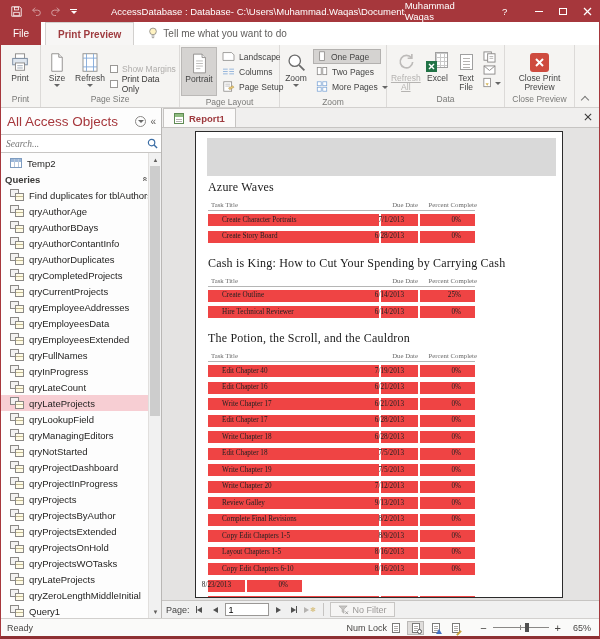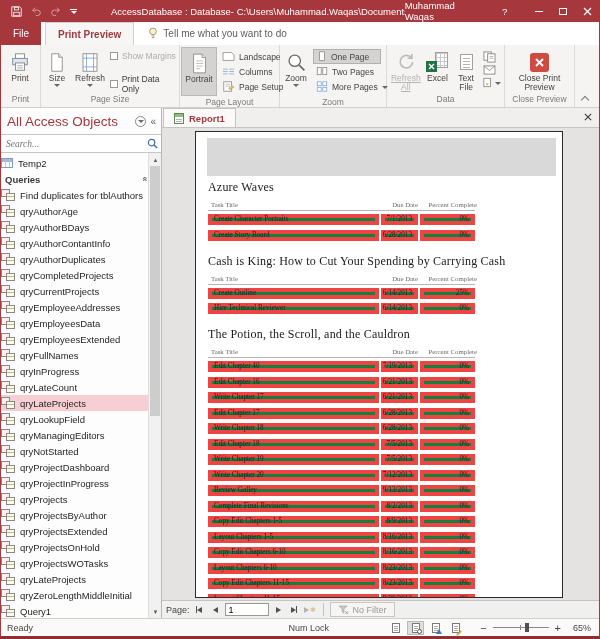--- a/index.html
+++ b/index.html
@@ -37,21 +37,21 @@
   .bigbtn { display:flex; flex-direction:column; align-items:center; justify-content:flex-start; padding-top:3px; font-size:8.5px; color:#444; text-align:center; line-height:9px; }
   .bigbtn .ic { height:24px; display:flex; align-items:center; }
   .bigbtn.sel { background:#D5D3D1; border:1px solid #BBB9B7; }
   .bigbtn.disabled { color:#B5B3B1;text-decoration:underline; }
   .dropcaret { width:0; height:0; border-left:3px solid transparent; border-right:3px solid transparent; border-top:3px solid #666; margin-top:1px; }
   .stack { display:flex; flex-direction:column; justify-content:space-between; padding:2px 2px; }
   .smallbtn { display:flex; align-items:center; gap:4px; font-size:8.5px; color:#444; height:15px; padding:0 3px; white-space:nowrap; }
   .smallbtn.sel { background:#D5D3D1; border:1px solid #B3B1AF; }
   .chkrow { display:flex; align-items:center; gap:4px; font-size:8.5px; height:14px; }
   .chk { width:8px; height:8px; border:1px solid #9A9896; background:#fff; }
-  .chkrow.disabled { color:#AFADAB; }
+  .chkrow.disabled { color:#AFADAB;margin-top:13px; }
   .icon-excel { position:relative; width:22px; height:20px; display:inline-block; }
   .icon-excel .sheet { position:absolute; right:0; top:0; width:13px; height:16px; background:#fff; border:1px solid #A0A0A0;
       background-image:linear-gradient(#C9C9C9 1px, transparent 1px), linear-gradient(90deg,#C9C9C9 1px, transparent 1px); background-size:4px 4px; }
   .icon-excel .xbox { position:absolute; left:0; bottom:0; width:11px; height:11px; background:#217346; display:flex; align-items:center; justify-content:center; }
   .icon-excel .xbox svg line { stroke:#fff; stroke-width:1.4; }
   .minidoc { position:relative; width:13px; height:16px; background:#fff; border:1px solid #A0A0A0; }
   .minidoc i { position:absolute; left:2px; right:2px; height:1px; background:#B5B3B1; }
   .stack-ic { display:flex; flex-direction:column; justify-content:space-around; padding:3px 2px 4px; }
   .tinybtn { height:13px; display:flex; align-items:center; gap:2px; }
   .closeprev-ic { width:19px; height:19px; background:#CE4B3F; border-radius:3px; display:flex; align-items:center; justify-content:center; }
@@ -67,21 +67,21 @@
   .navpane { width:161px; flex:0 0 161px; background:#FDFDFD; border-right:1px solid #B9B7B5; display:flex; flex-direction:column; }
   .np-header { height:26px; flex:0 0 26px; display:flex; align-items:center; padding:0 5px 0 6px; }
   .np-title { font-size:13.5px; color:#A6373C; flex:1; white-space:nowrap; }
   .np-menu { display:flex; align-items:center; gap:4px; color:#605E5C; }
   .np-circle { width:11px; height:11px; border:1px solid #8A8886; border-radius:50%; display:flex; align-items:center; justify-content:center; }
   .np-circle .tri-down { border-top-color:#666; }
   .np-shutter { font-size:10px; color:#605E5C; }
   .np-search { height:19px; flex:0 0 19px; border-top:1px solid #C8C6C4; border-bottom:1px solid #C8C6C4; display:flex; align-items:center; padding:0 3px 0 5px; background:#fff; }
   .np-search input { flex:1; border:none; outline:none; font-family:"Liberation Serif", serif; font-style:italic; font-size:9.5px; color:#666; width:100px; background:transparent; }
   .np-list { flex:1; position:relative; overflow:hidden; padding-top:2px; }
-  .np-row { height:16px; display:flex; align-items:center; gap:5px; font-size:9.5px; color:#252423; white-space:nowrap; }
+  .np-row { height:16px; display:flex; align-items:center; gap:5px; padding-left:9px; font-size:9.5px; color:#252423; white-space:nowrap; }
   .np-row.sel { background:#F7CED3; }
   .np-section { height:16px; display:flex; align-items:center; justify-content:space-between; padding:0 14px 0 4px; font-size:9.5px; font-weight:bold; color:#3B3A39; }
   .np-chevrons { transform:rotate(90deg); font-size:9px; color:#605E5C; }
   .icon-table { width:12px; height:10px; border:1px solid #7E9CC0; background:#fff; position:relative; flex:0 0 12px; }
   .icon-table::before { content:""; position:absolute; left:0; right:0; top:0; height:3px; background:#9DB8D9; }
   .icon-table::after { content:""; position:absolute; left:3px; top:0; bottom:0; border-left:1px solid #B9C9DD; border-right:1px solid #B9C9DD; width:3px; }
   .icon-query { position:relative; width:14px; height:12px; flex:0 0 14px; }
   .icon-query .qb { position:absolute; left:0; top:0; width:9px; height:8px; background:#F3F2F1; border:1px solid #8A8886; }
   .icon-query .qf { position:absolute; right:0; bottom:0; width:9px; height:8px; background:#FFFBE6; border:1px solid #8A8886; }
   .icon-query .qf::before { content:""; position:absolute; left:0; right:0; top:1.5px; height:1px; background:#C0B890; }
@@ -105,42 +105,42 @@
   .page { position:absolute; left:33px; top:3px; width:368px; height:467px; background:#fff; border:1px solid #2B2B2B; overflow:hidden; }
   .page-hdr-rect { position:absolute; left:11px; top:6px; width:349px; height:38px; background:#D9D9D9; }
   .report-content { position:absolute; left:12px; top:48px; right:6px; font-family:"Liberation Serif", serif; }
   .section { margin-bottom:13px; }
   .section-title { font-size:12px; color:#1A1A1A; margin-bottom:4px; letter-spacing:.2px; }
   .thead { position:relative; height:12px; width:267px; border-bottom:1px solid #B5B5B5; margin-bottom:3px; font-size:6.8px; color:#6B6B6B; }
   .th-task { position:absolute; left:3px; top:2px; }
   .th-due  { position:absolute; left:173px; width:37px; top:2px; text-align:right; }
   .th-pct  { position:absolute; left:214px; width:55px; top:2px; text-align:right; }
   .trow { display:flex; gap:2px; margin-bottom:4.5px; font-size:7.2px; color:#222; }
-  .td { border:4px solid #ef4444; height:11px; line-height:9px; padding:0 2px; background:#15803d; display:flex; align-items:center; }
+  .td { border:6px solid #ef4444; height:11px; line-height:9px; padding:0 8px; background:#15803d; display:flex; align-items:center; }
   .td-task { width:171px; }
   .td-due { width:37px; justify-content:flex-end; }
   .td-pct { width:55px; justify-content:flex-end; }
 
   
   .recnav { height:18px; flex:0 0 18px; background:#F0F0F0; border-top:1px solid #C6C4C2; display:flex; align-items:center; padding-left:4px; gap:3px; font-size:9px; color:#444; }
   .rn-btn { width:13px; height:13px; display:flex; align-items:center; justify-content:center; }
   .tri-r { width:0; height:0; border-top:3.5px solid transparent; border-bottom:3.5px solid transparent; border-left:5px solid #515151; }
   .tri-l { width:0; height:0; border-top:3.5px solid transparent; border-bottom:3.5px solid transparent; border-right:5px solid #515151; }
   .rn-bar { width:1.5px; height:7px; background:#515151; }
   .rn-btn.gray .tri-r { border-left-color:#B5B3B1; }
   .rn-btn.gray .star { color:#C8A23A; opacity:.55; }
   .star { font-size:7px; line-height:7px; margin-left:1px; color:#C8A23A; }
   .rn-input { width:44px; height:13px; border:1px solid #9A9896; font-size:9px; padding:0 3px; font-family:"Liberation Sans", sans-serif; }
   .rn-divider { width:1px; height:13px; background:#C6C4C2; margin:0 3px; }
   .nofilter { display:flex; align-items:center; gap:4px; height:15px; padding:0 7px; border:1px solid #C8C6C4; background:#F6F5F4; color:#9B9997; }
 
   
   .statusbar { height:18px; flex:0 0 18px; background:#FAFAF9; border-top:1px solid #D2D0CE; display:flex; align-items:center; padding:0 8px 0 6px; font-size:9px; color:#484644; }
   .sb-spacer { flex:1; }
-  .sb-numlock { margin-right:58px; }
+  .sb-numlock { }
   .viewbtns { display:flex; gap:3px; margin-right:16px; }
   .vbtn { width:17px; height:14px; display:flex; align-items:center; justify-content:center; }
   .vbtn.active { background:#E0DEDC; border:1px solid #BBB9B7; }
   .vdoc { width:8px; height:10px; background:#fff; border:1px solid #7A7A78; position:relative; }
   .vdoc::after { content:""; position:absolute; left:1px; right:1px; top:2px; height:1px; background:#A9A7A5; box-shadow:0 2px 0 #A9A7A5, 0 4px 0 #A9A7A5; }
   .vmag { position:absolute; right:-3px; bottom:-2px; width:5px; height:5px; border:1px solid #555; border-radius:50%; background:#fff; }
   .vtri { position:absolute; right:-3px; bottom:-2px; width:0; height:0; border-left:3px solid transparent; border-right:3px solid transparent; border-bottom:5px solid #4472C4; }
   .vpen { position:absolute; right:-3px; bottom:-2px; width:6px; height:2px; background:#C8A23A; transform:rotate(-45deg); }
   .zoomctl { display:flex; align-items:center; gap:6px; }
   .ztrack { position:relative; width:56px; height:11px; }
@@ -868,21 +868,20 @@
                       <span class="td td-pct">0%</span>
                     </div>
 
                     <div class="trow">
                       <span class="td td-task">Copy Edit Chapters 6-10</span>
                       <span class="td td-due">8/16/2013</span>
                       <span class="td td-pct">0%</span>
                     </div>
 
                     <div class="trow">
-                      <span class="td td-task">Layout Chapters 6-10</span>
                       <span class="td td-due">8/23/2013</span>
                       <span class="td td-pct">0%</span>
                     </div>
 
                     <div class="trow">
                       <span class="td td-task">Copy Edit Chapters 11-15</span>
                       <span class="td td-due">8/23/2013</span>
                       <span class="td td-pct">0%</span>
                     </div>
 

